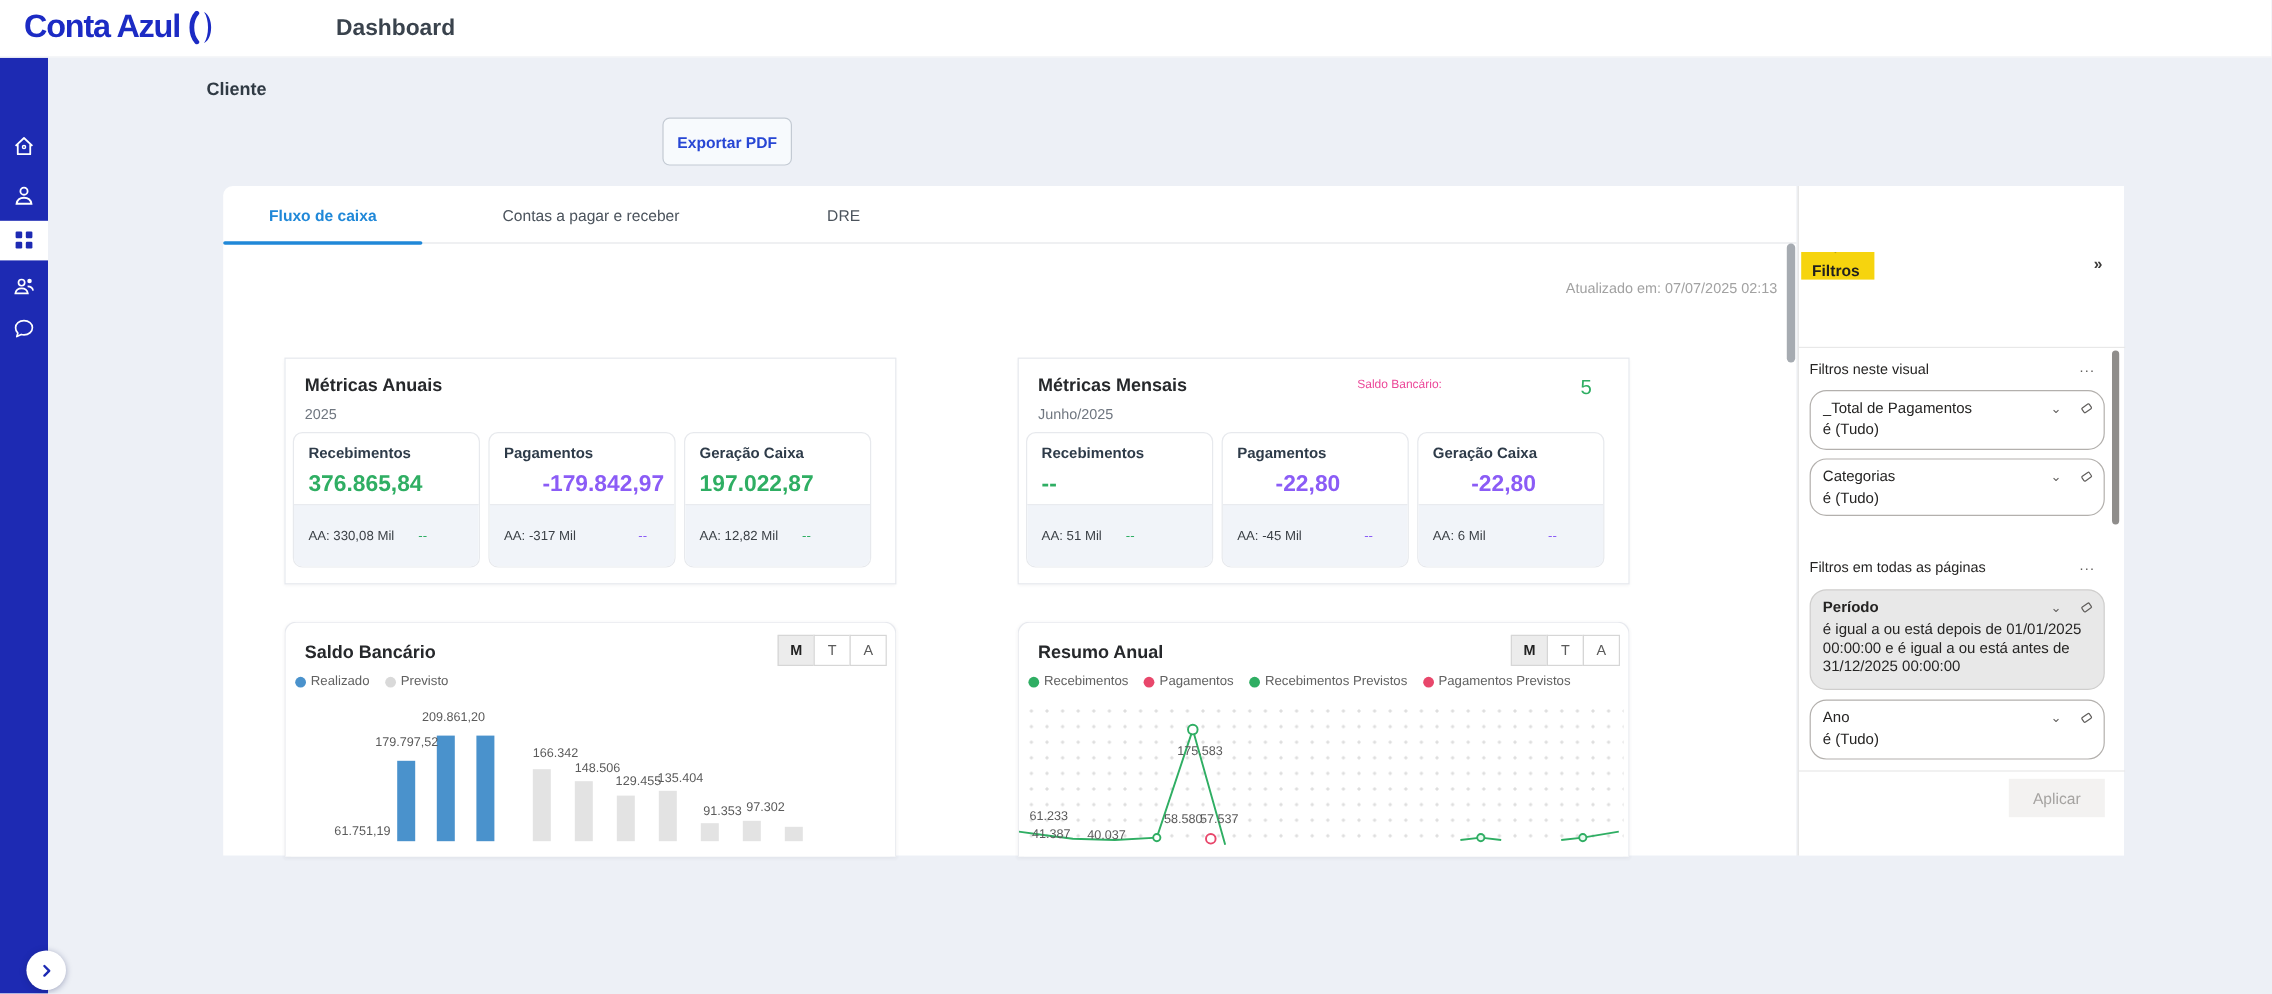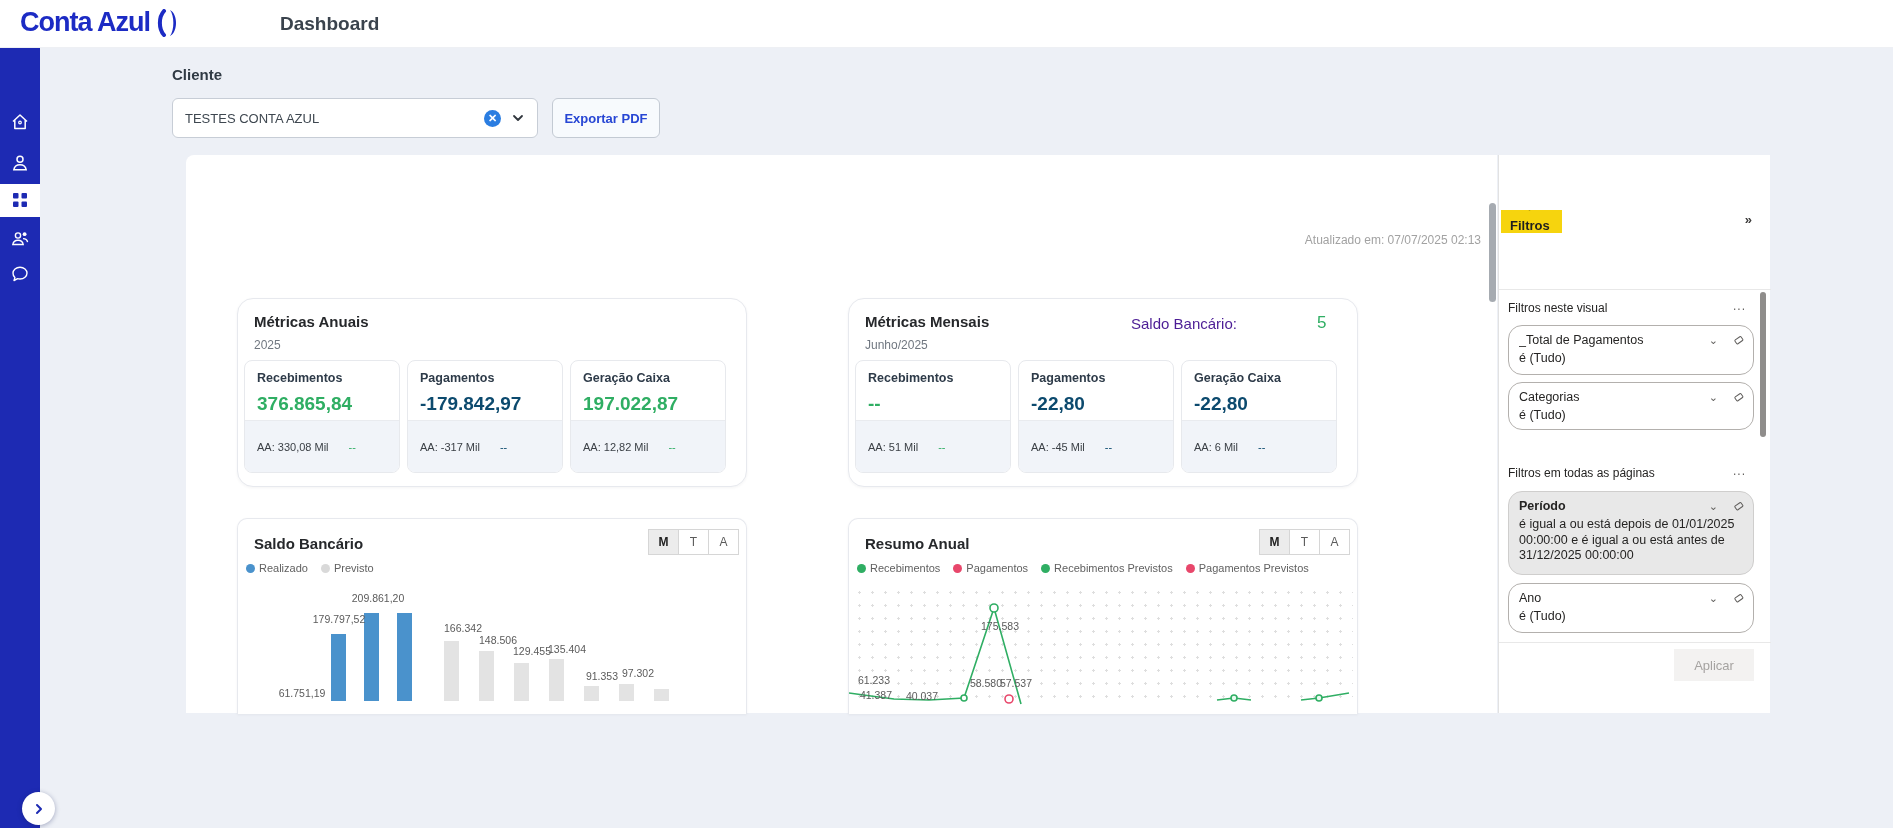--- a/index.html
+++ b/index.html
@@ -40,34 +40,34 @@
   .report { position:absolute; left:186px; top:155px; width:1311px; height:558px; background:#fff; border-radius:8px 0 0 0; }
   .tabs { position:absolute; left:0; top:0; width:100%; height:48px; border-bottom:1px solid #e5e7ea; display:flex; }
   .tab { height:48px; display:flex; align-items:center; justify-content:center; font-size:13px; color:#4b535c; cursor:pointer; position:relative; }
   .tab.t1 { width:166px; } .tab.t2 { width:281px; } .tab.t3 { width:140px; }
   .tab.active { color:#2088d8; font-weight:bold; }
   .tab.active::after { content:""; position:absolute; left:0; bottom:-1px; width:100%; height:3px; background:#2088d8; border-radius:2px; }
   .updated { position:absolute; top:78px; right:16px; font-size:12px; color:#a2a2a2; }
   .main-scroll { position:absolute; left:1303px; top:48px; width:7px; height:99px; background:#a6abb1; border-radius:4px; cursor:pointer; }
 
   
-  .card { position:absolute; background:#fff; border:1px solid #e7e9ee; border-radius:16px; box-shadow:0 1px 3px rgba(30,40,60,.05); }
+  .card { position:absolute; background:#fff; border:1px solid #e7e9ee; border-radius:0; box-shadow:0 1px 3px rgba(30,40,60,.05); }
   .cardA { left:51px; top:143px; width:510px; height:189px; }
   .cardB { left:662px; top:143px; width:510px; height:189px; }
   .cardC { left:51px; top:363px; width:510px; height:196px; border-bottom:none; border-radius:10px 10px 0 0; }
   .cardD { left:662px; top:363px; width:510px; height:196px; border-bottom:none; border-radius:10px 10px 0 0; }
   .m-title { position:absolute; left:16px; top:14px; font-size:15px; font-weight:bold; color:#26282b; }
   .m-period { position:absolute; left:16px; top:39px; font-size:12px; color:#707780; }
-  .side-label { position:absolute; left:282px; top:16px; font-size:15px; color:#4c1d95; }
+  .side-label { position:absolute; left:282px; top:16px; font-size:10px; color:#ec4899; }
   .side-value { position:absolute; left:468px; top:14px; font-size:17px; color:#2fae63; }
   .tiles { position:absolute; left:6px; top:61px; display:flex; gap:7px; }
   .tile { width:156px; height:113px; border:1px solid #e7e9ed; border-radius:8px; background:#fff; position:relative; overflow:hidden; }
   .tile-label { position:absolute; left:12px; top:10px; font-size:12.5px; font-weight:bold; color:#2e3b49; }
   .tile-value { position:absolute; left:12px; top:32px; font-size:19px; font-weight:bold; }
-  .tone-green { color:#2fae63; } .tone-red { color:#0c4a6e; }
+  .tone-green { color:#2fae63; } .tone-red { color:#8b5cf6;margin-left:32px; }
   .tile-foot { position:absolute; left:0; right:0; bottom:0; height:52px; background:#f1f4f9; border-top:1px solid #e9ebef; display:flex; align-items:center; padding-left:12px; gap:20px; font-size:11px; color:#3b4046; }
 
   
   .c-title { position:absolute; left:16px; top:16px; font-size:15px; font-weight:bold; color:#26282b; }
   .mta { position:absolute; right:7px; top:10px; display:flex; }
   .mta button { width:31px; height:26px; border:1px solid #d6d6d6; background:#fff; font-size:12px; color:#5b5b5b; cursor:pointer; margin-left:-1px; font-family:"Liberation Sans",sans-serif; }
   .mta button.active { background:#ececec; font-weight:bold; color:#222; }
   .legend { position:absolute; left:8px; top:43px; display:flex; gap:13px; align-items:flex-start; font-size:11px; color:#616161; white-space:nowrap; }
   .leg-item { display:flex; align-items:center; gap:4px; }
   .dot { width:9px; height:9px; border-radius:50%; display:inline-block; }
@@ -141,30 +141,28 @@
       <path d="M10 3.2c4 0 7 2.6 7 5.9s-3 5.9-7 5.9c-.8 0-1.6-.1-2.3-.3L4 16.5l.9-2.9A5.8 5.8 0 0 1 3 9.1c0-3.3 3-5.9 7-5.9z" stroke="#fff" stroke-width="1.4" fill="none" stroke-linejoin="round"></path>
     </svg>
   </nav>
   <div class="sb-expand">
     <svg width="14" height="14" viewBox="0 0 14 14">
       <path d="M5 3l4 4-4 4" stroke="#1d2ab3" stroke-width="2" fill="none" stroke-linecap="round" stroke-linejoin="round"></path>
     </svg>
   </div>
 
   <div class="client-label">Cliente</div>
-  <div class="client-select">
-    <span class="client-select-text">TESTES CONTA AZUL</span>
-    <span class="clear-ic">✕</span>
-    <svg width="14" height="14" viewBox="0 0 14 14">
-      <path d="M3 5l4 4 4-4" stroke="#30363d" stroke-width="1.8" fill="none" stroke-linecap="round" stroke-linejoin="round"></path>
-    </svg>
-  </div>
   <button class="export-btn">Exportar PDF</button>
 
   <section class="report">
+    <div class="tabs">
+      <div class="tab t1 active">Fluxo de caixa</div>
+      <div class="tab t2">Contas a pagar e receber</div>
+      <div class="tab t3">DRE</div>
+    </div>
     <div class="updated">Atualizado em: 07/07/2025 02:13</div>
     <div class="main-scroll"></div>
 
     <div class="card cardA">
       <div class="m-title">Métricas Anuais</div>
       <div class="m-period">2025</div>
       <div class="tiles">
         <div class="tile">
           <div class="tile-label">Recebimentos</div>
           <div class="tile-value tone-green">376.865,84</div>

